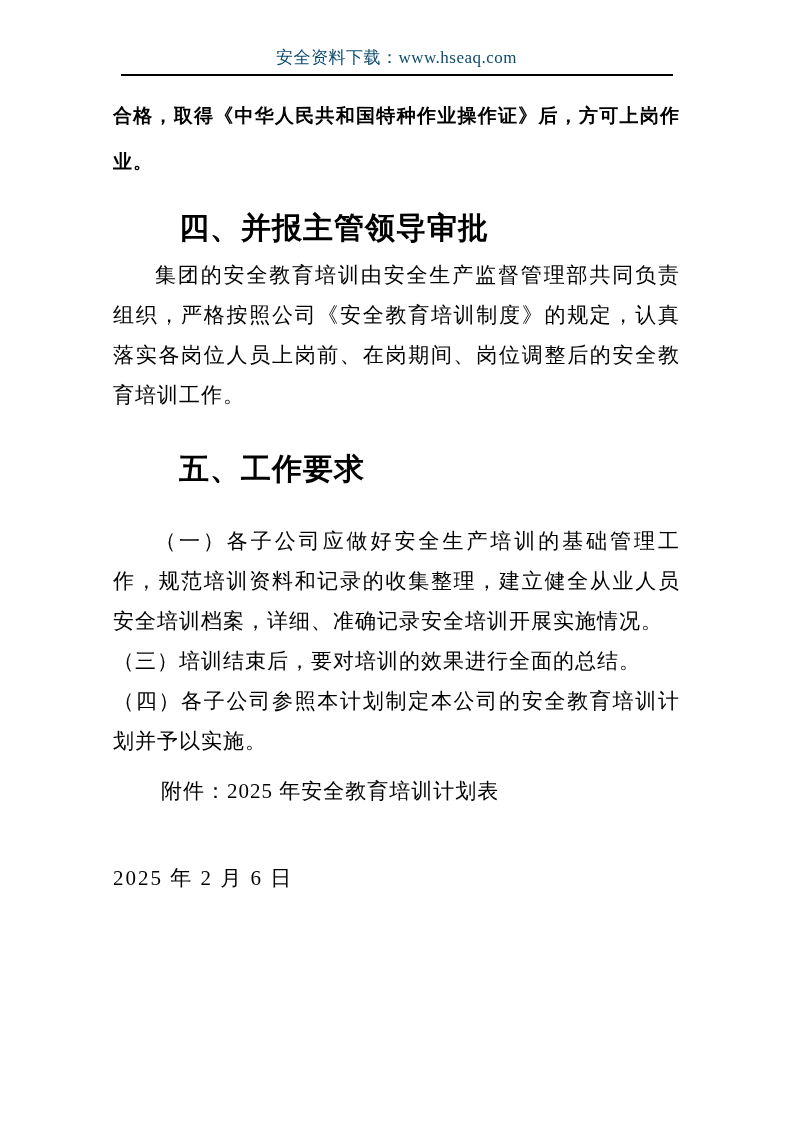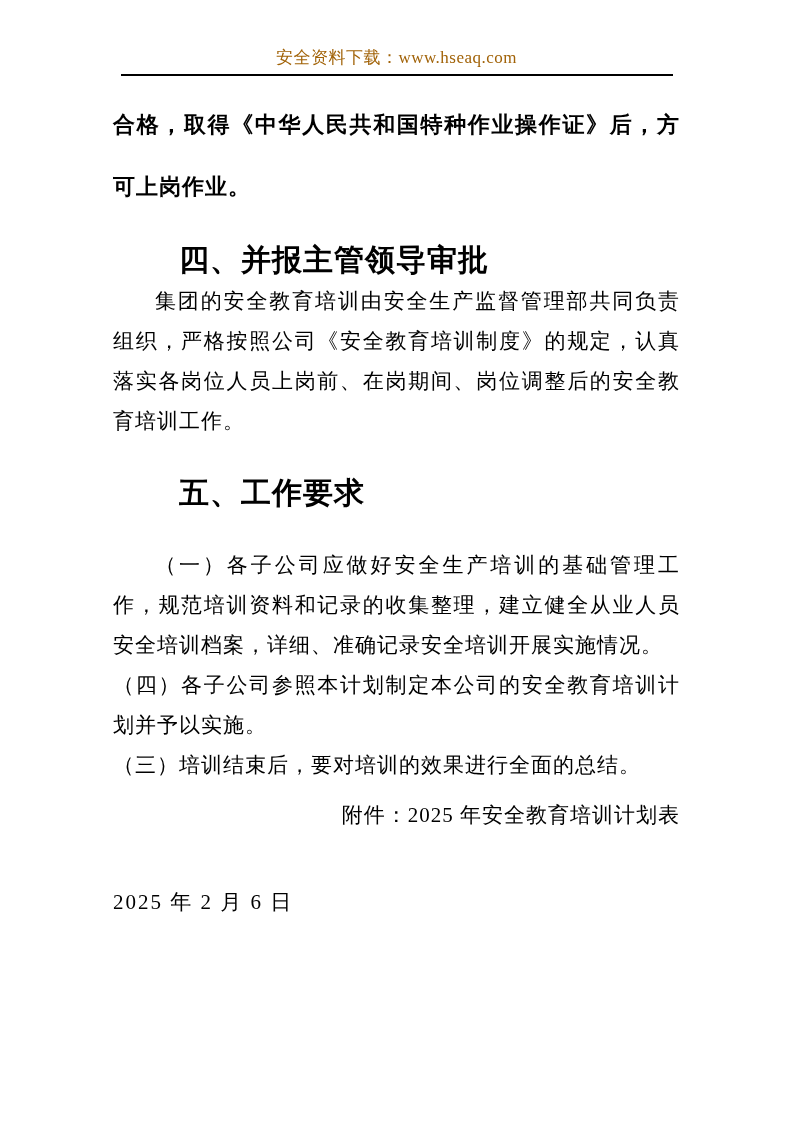--- a/index.html
+++ b/index.html
@@ -21,21 +21,21 @@
   .header-band {
     width: 552px;
     margin: 0 auto;
     padding-top: 48px;
   }
   .header-text {
     text-align: center;
     font-size: 17px;
     line-height: 20px;
     letter-spacing: 0.5px;
-    color: #a16207;
+    color: #0c4a6e;
     font-family: "Liberation Serif", serif;
   }
   .header-rule {
     margin-top: 6px;
     border-bottom: 2px solid #000000;
     height: 0;
   }
   
   .content {
     padding: 0 113px;
@@ -44,48 +44,47 @@
     margin: 0;
     font-size: 21px;
     line-height: 40px;
     letter-spacing: 1px;
     text-align: justify;
     text-justify: inter-ideograph;
   }
   .para.indent { text-indent: 2em; }
   .para-bold-lead {
     margin: 18px 0 0 0;
-    font-size: 22px;
-    line-height: 62px;
+    font-size: 19px;
+    line-height: 46px;
     letter-spacing: 1px;
     font-weight: bold;
-    font-family: Liberation Serif, serif;
+    font-family: Liberation Mono, monospace;
     text-align: justify;
     text-justify: inter-ideograph;
   }
   .heading {
     margin: 0;
     font-size: 30px;
     line-height: 34px;
     font-weight: bold;
     font-family: "DejaVu Sans", sans-serif;
     letter-spacing: 1px;
   }
   .heading-4 { margin: 25px 0 0 66px; }
   .heading-5 { margin: 35px 0 1px 66px; }
-  .after-heading { margin-top: 4px; }
+  .after-heading { margin-top: 12px; font-family: Liberation Mono, monospace; }
   .first-item { margin-top: 35px; }
   .item-2 { margin-top: 4px; }
   .attachment {
     margin: 10px 0 0 0;
     padding-left: 48px;
     font-size: 21px;
     line-height: 40px;
     letter-spacing: 1px;
-    text-align: right;
   }
   .date-line {
     margin: 47px -24px 0 0;
     font-size: 21px;
     line-height: 40px;
     letter-spacing: 2px;
   }
 </style>
 </head>
 <body>
@@ -103,22 +102,22 @@
 
     <h2 class="heading heading-4">四、并报主管领导审批</h2>
 
     <p class="para indent after-heading">集团的安全教育培训由安全生产监督管理部共同负责组织，严格按照公司《安全教育培训制度》的规定，认真落实各岗位人员上岗前、在岗期间、岗位调整后的安全教育培训工作。</p>
 
     <h2 class="heading heading-5">五、工作要求</h2>
 
     <p class="para indent first-item">（一）各子公司应做好安全生产培训的基础管理工作，规范培训资料和记录的收集整理，建立健全从业人员安全培训档案，详细、准确记录安全培训开展实施情况。</p>
 
 
+    <p class="para">（三）培训结束后，要对培训的效果进行全面的总结。</p>
+
     <p class="para">（四）各子公司参照本计划制定本公司的安全教育培训计划并予以实施。</p>
-
-    <p class="para">（三）培训结束后，要对培训的效果进行全面的总结。</p>
 
     <p class="attachment">附件：2025 年安全教育培训计划表</p>
 
     <p class="date-line">2025 年 2 月 6 日</p>
 
   </div>
 </div>
 
 </body></html>

